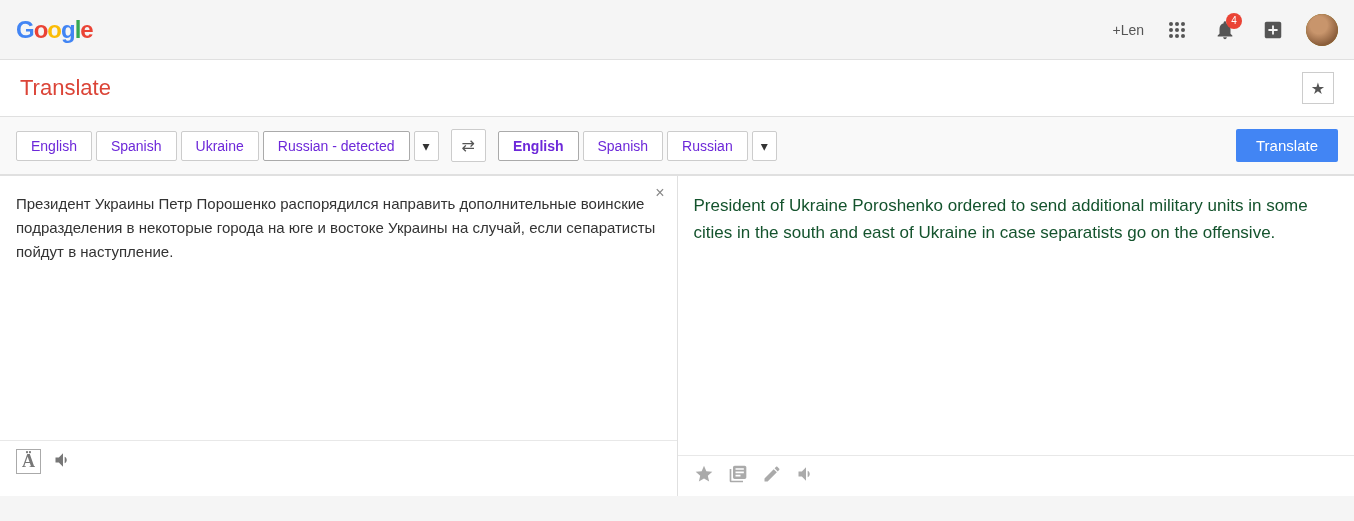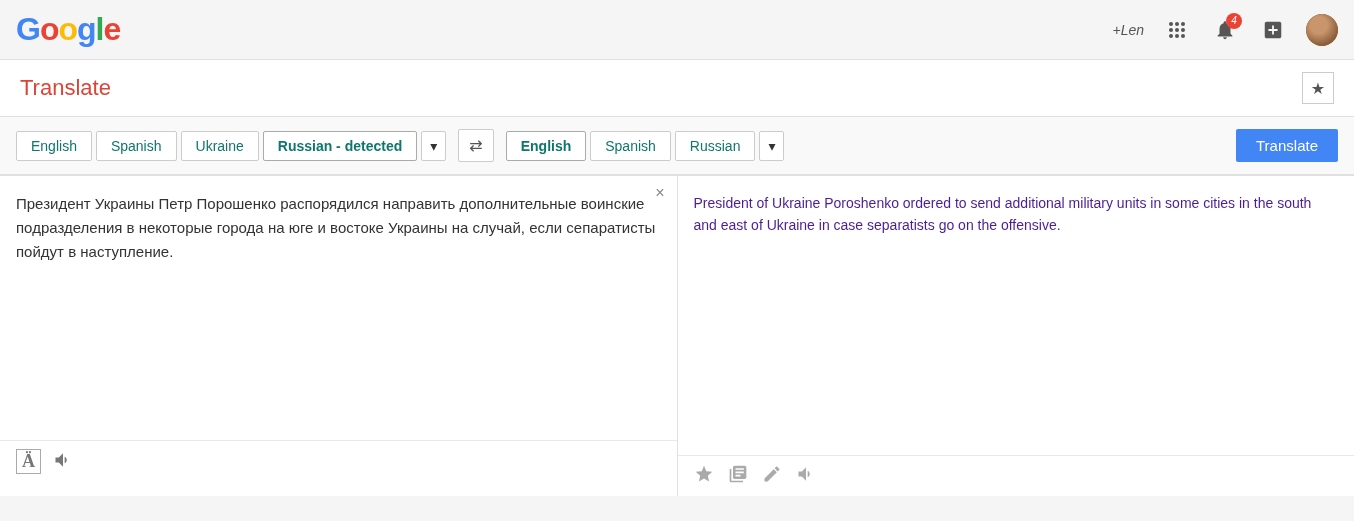--- a/index.html
+++ b/index.html
@@ -9,28 +9,28 @@
     .header {
       background: #f5f5f5;
       border-bottom: 1px solid #e0e0e0;
       height: 60px;
       display: flex;
       align-items: center;
       padding: 0 16px;
       justify-content: space-between;
     }
     .header-left { display: flex; align-items: center; }
-    .google-logo { font-size: 32px; font-weight: bold; letter-spacing: -1px; }
+    .google-logo { font-size: 24px; font-weight: bold; letter-spacing: -1px; }
     .google-logo .g1 { color: #4285f4; }
     .google-logo .g2 { color: #ea4335; }
     .google-logo .g3 { color: #fbbc05; }
     .google-logo .g4 { color: #4285f4; }
     .google-logo .g5 { color: #34a853; }
     .google-logo .g6 { color: #ea4335; }
-    .header-right { display: flex; align-items: center; gap: 18px; font-style: italic; }
+    .header-right { display: flex; align-items: center; gap: 18px; }
     .header-icon {
       width: 30px; height: 30px;
       display: flex; align-items: center; justify-content: center;
       cursor: pointer; color: #555; font-size: 18px; position: relative;
     }
     .notification-badge {
       position: absolute; top: -2px; right: -2px;
       background: #ea4335; color: white;
       font-size: 10px; width: 16px; height: 16px;
       border-radius: 50%; display: flex; align-items: center; justify-content: center;
@@ -87,32 +87,32 @@
       display: flex;
       align-items: center;
       gap: 2px;
     }
     .lang-btn {
       padding: 6px 14px;
       border: 1px solid #ccc;
       background: white;
       cursor: pointer;
       font-size: 14px;
-      color: #0f766e;
+      color: #6d28d9;
       border-radius: 2px;
       margin-right: 2px;
     }
     .lang-btn.active {
       background: white;
       font-weight: bold;
       border-color: #aaa;
     }
     .lang-btn.detected {
       background: white;
-      font-weight: bold;
+      font-weight: normal;
     }
     .lang-dropdown {
       padding: 6px 8px;
       border: 1px solid #ccc;
       background: white;
       cursor: pointer;
       font-size: 14px;
       color: #333;
       border-radius: 2px;
     }
@@ -194,23 +194,23 @@
       position: absolute;
       top: 8px; right: 12px;
       background: none;
       border: none;
       font-size: 16px;
       cursor: pointer;
       color: #888;
     }
     .translated-text {
       padding: 16px;
-      font-size: 14px;
+      font-size: 17px;
       line-height: 1.6;
-      color: #4c1d95;
+      color: #14532d;
     }
     .grid-icon {
       display: inline-grid;
       grid-template-columns: repeat(3, 4px);
       gap: 2px;
     }
     .grid-dot {
       width: 4px; height: 4px;
       background: #555;
       border-radius: 50%;

